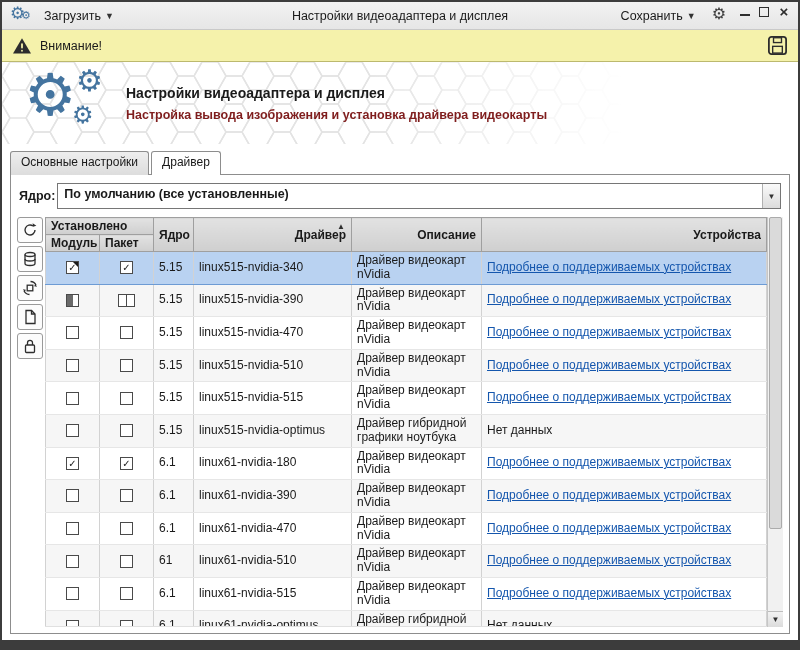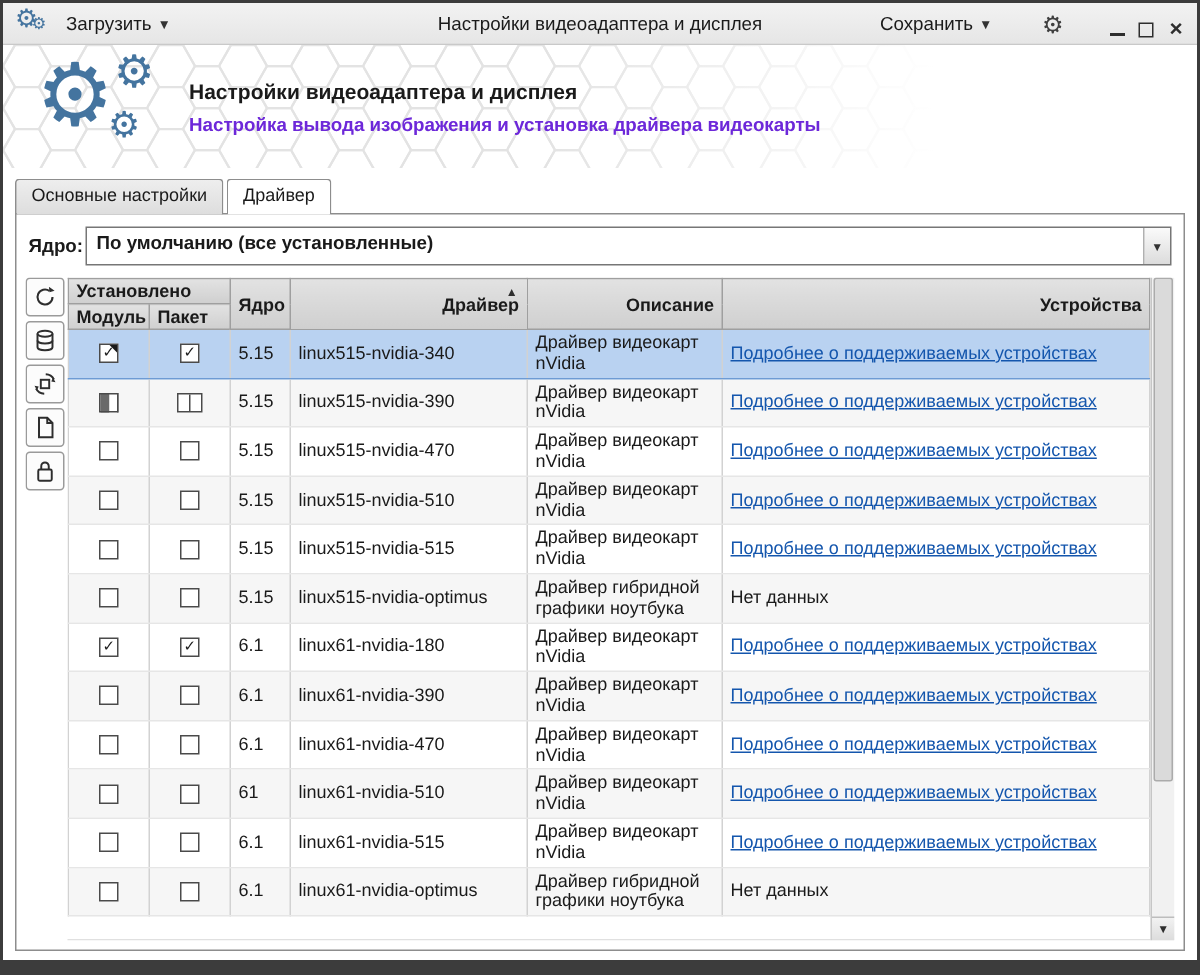--- a/index.html
+++ b/index.html
@@ -32,21 +32,21 @@
   .menu-btn {
     background: none; border: none; font-size: 12.5px; color:#1a1a1a;
     display: flex; align-items: center; gap: 4px; cursor: pointer;
     font-family: inherit; padding: 3px 6px; border-radius: 3px;
   }
   .menu-caret { font-size: 9px; color:#333; }
   .tb-title {
     position: absolute; left: 0; right: 0; text-align: center;
     font-size: 12.5px; color: #1a1a1a;
   }
-  .tb-right { margin-left: auto; display: flex; align-items: flex-end; gap: 27px; z-index: 2; }
+  .tb-right { margin-left: auto; display: flex; align-items: flex-start; gap: 10px; z-index: 2; }
   .gear-btn { font-size: 16px; color: #3f3f3f; cursor: pointer; line-height: 1; }
   .win-controls { display: flex; align-items: center; gap: 9px; margin-left: 4px; }
   .wc { width: 12px; height: 12px; display: inline-flex; align-items: center; justify-content: center; cursor: pointer; }
   .wc-min  { border-bottom: 2px solid #2e2e2e; height: 9px; width: 10px; }
   .wc-max  { width: 10px; height: 10px; border: 1.5px solid #2e2e2e; }
   .wc-close{ font-size: 15px; font-weight: bold; color: #2e2e2e; line-height: 10px; }
 
   
   .warningbar {
     height: 32px; flex: 0 0 32px;
@@ -63,21 +63,21 @@
   .hexbg { position: absolute; inset: 0; width: 100%; height: 100%; }
   .hexfade { position: absolute; inset: 0;
     background: linear-gradient(to right, rgba(255,255,255,0) 45%, #ffffff 78%); }
   .header-inner { position: relative; display: flex; align-items: center; height: 100%; padding-left: 22px; }
   .logo { position: relative; width: 92px; height: 72px; flex: 0 0 92px; }
   .logo .lg1 { position: absolute; left: 0;  top: -6px;  font-size: 58px; color: var(--accent, #44749f); }
   .logo .lg2 { position: absolute; left: 52px; top: -4px; font-size: 30px; color: var(--accent, #44749f); }
   .logo .lg3 { position: absolute; left: 48px; top: 34px; font-size: 24px; color: var(--accent, #44749f); }
   .header-text { margin-left: 10px; }
   .header-title { font-size: 14px; font-weight: bold; margin-bottom: 7px; }
-  .header-subtitle { font-size: 12.5px; font-weight: bold; color: #6d28d9; }
+  .header-subtitle { font-size: 12.5px; font-weight: bold; color: #7f1d1d; }
 
   
   .tabs { flex: 0 0 30px; padding: 7px 8px 0; display: flex; gap: 2px; background: #fff; position: relative; z-index: 3; }
   .tab {
     padding: 3px 10px 4px;
     border: 1px solid #8d8d8d; border-bottom: none;
     border-radius: 3px 3px 0 0;
     background: linear-gradient(#eee, #ddd);
     cursor: pointer; font-size: 12px;
     margin-bottom: -1px;
@@ -207,20 +207,35 @@
       </button>
       <span class="gear-btn">⚙</span>
       <span class="win-controls">
         <span class="wc wc-min"></span>
         <span class="wc wc-max"></span>
         <span class="wc wc-close">×</span>
       </span>
     </div>
   </div>
 
+  <div class="warningbar">
+    <svg width="20" height="18" viewBox="0 0 20 18">
+      <path d="M10 1.2 L19 16.6 H1 Z" fill="#2d2d2d"></path>
+      <rect x="9.1" y="6.2" width="1.8" height="5.2" rx="0.9" fill="#f5f2ab"></rect>
+      <rect x="9.1" y="12.8" width="1.8" height="1.9" rx="0.9" fill="#f5f2ab"></rect>
+    </svg>
+    <span class="warn-text">Внимание!</span>
+    <span class="warn-save">
+      <svg width="21" height="21" viewBox="0 0 20 20">
+        <rect x="1.8" y="1.8" width="16.4" height="16.4" rx="2.5" fill="none" stroke="#2d2d2d" stroke-width="1.7"></rect>
+        <rect x="6.2" y="2.6" width="7.6" height="4.6" fill="none" stroke="#2d2d2d" stroke-width="1.3"></rect>
+        <rect x="5.4" y="10.8" width="9.2" height="6.4" fill="none" stroke="#2d2d2d" stroke-width="1.3"></rect>
+      </svg>
+    </span>
+  </div>
 
   <div class="header">
     <svg class="hexbg">
       <defs>
         <path id="hx" d="M-16 0 L-8 -14 L8 -14 L16 0 L8 14 L-8 14 Z" fill="none" stroke="#e3e3e3" stroke-width="1.5"></path>
         <pattern id="hexp" width="48" height="28" patternUnits="userSpaceOnUse">
           <use href="#hx" x="16" y="14"></use>
           <use href="#hx" x="40" y="0"></use>
           <use href="#hx" x="40" y="28"></use>
           <use href="#hx" x="-8" y="0"></use>

